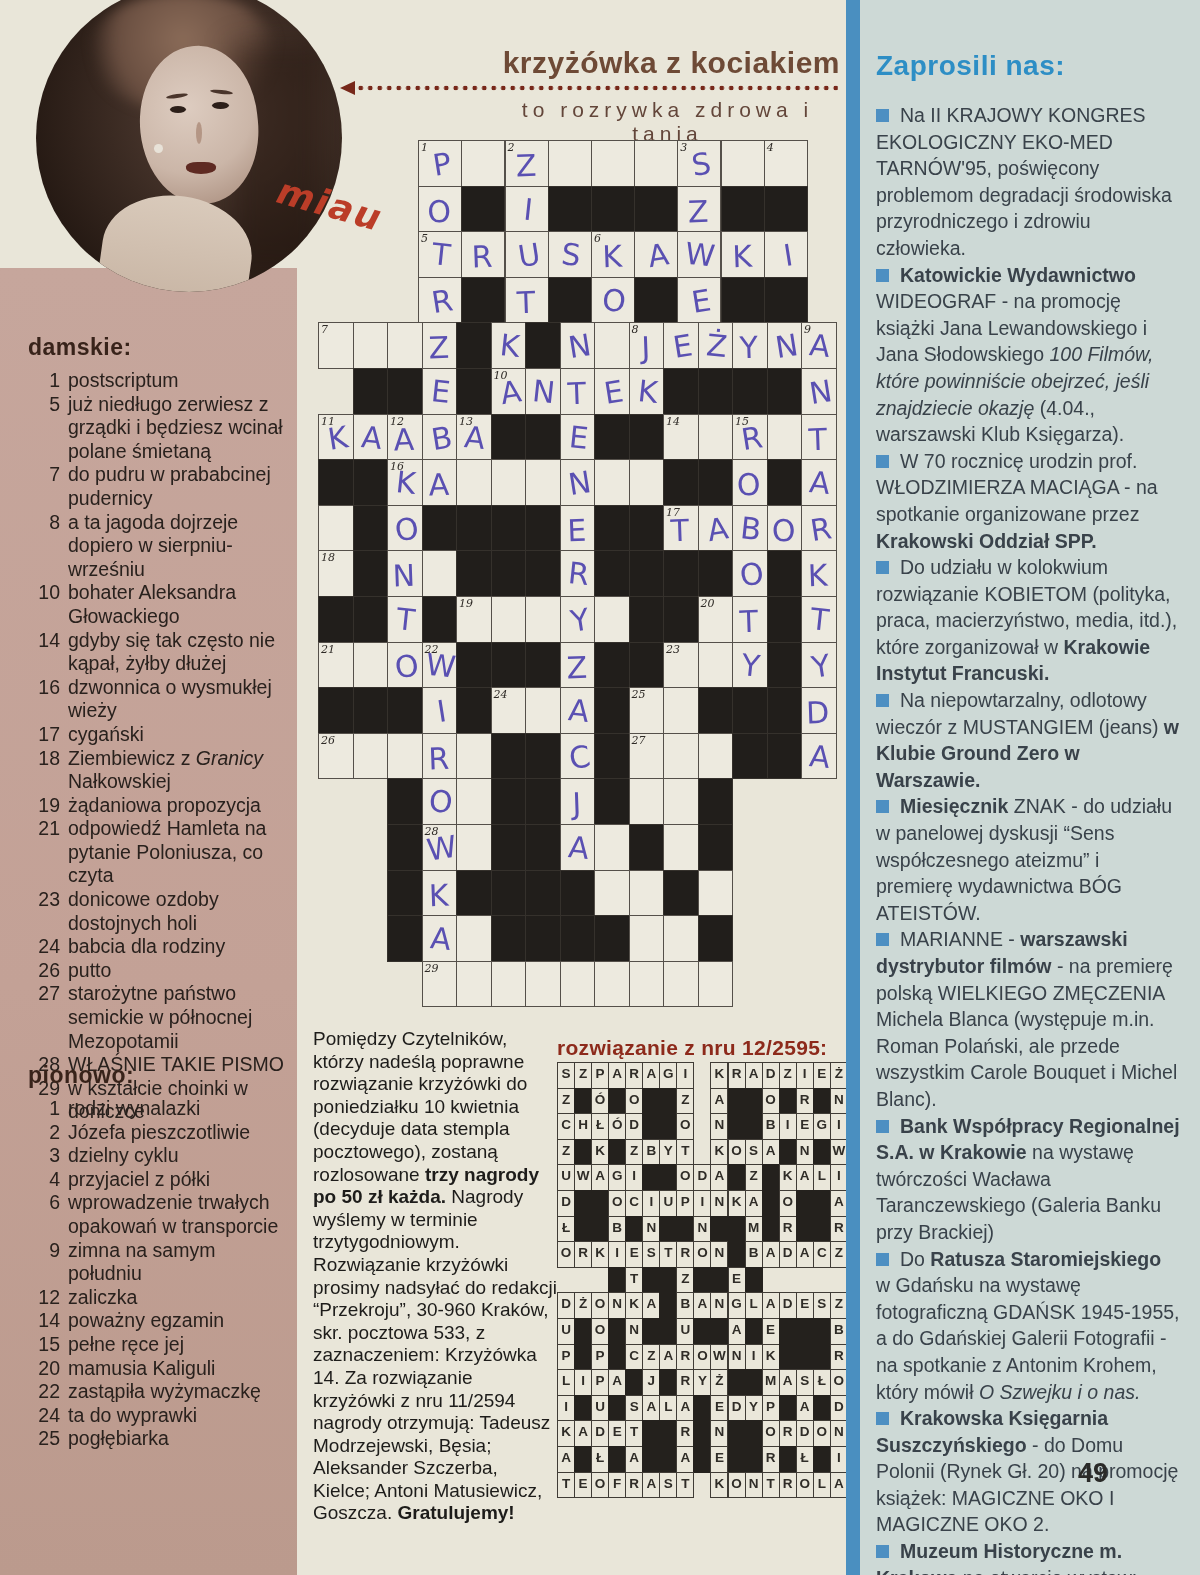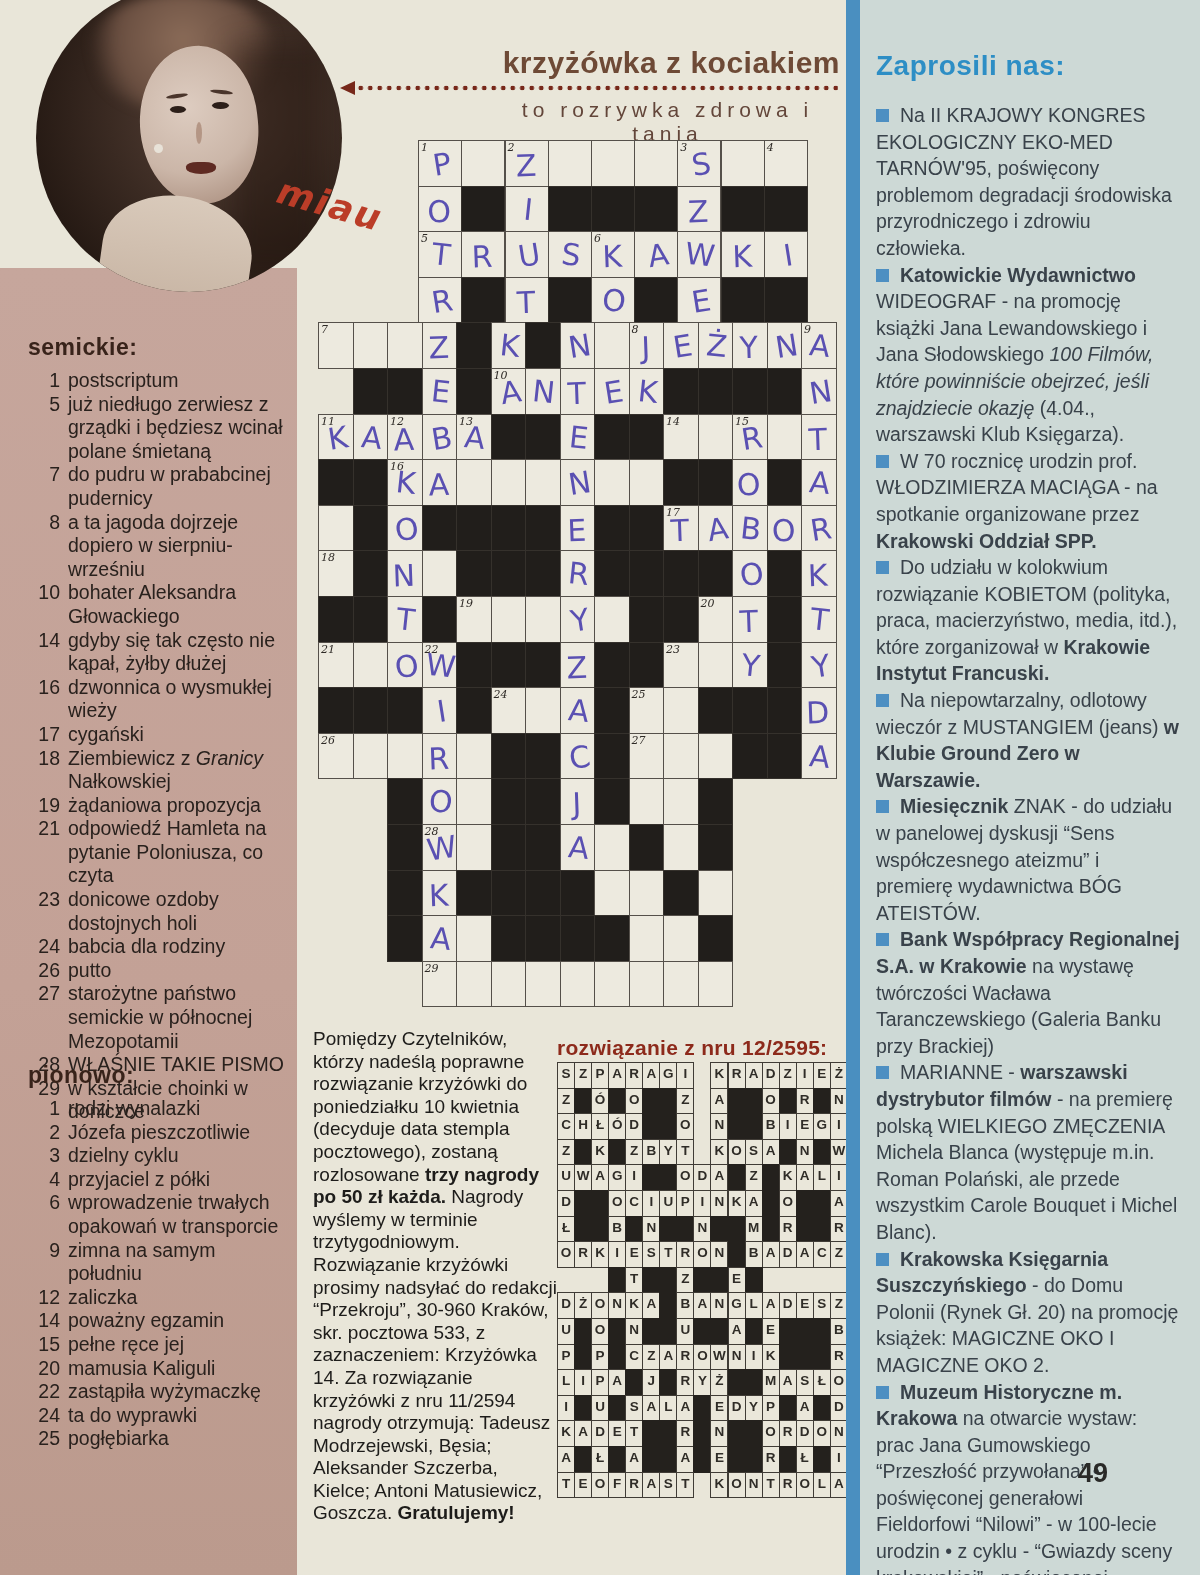--- a/index.html
+++ b/index.html
@@ -94,21 +94,21 @@
   <div class="chest"></div>
 </div>
 <div class="miau">miau</div>
 
 <div class="cw-title">krzyżówka z kociakiem</div>
 <div class="arrow-head"></div>
 <div class="arrow-line"></div>
 <div class="cw-sub">to rozrywka zdrowa i tania</div>
 
 <div class="clues" id="poziomo">
-  <h3>semickie:</h3>
+  <h3>damskie:</h3>
   <div id="poziomo-list">
       <div class="clue"><span class="n">1</span><span>postscriptum</span></div>
       <div class="clue"><span class="n">5</span><span>już niedługo zerwiesz z grządki i będziesz wcinał polane śmietaną</span></div>
       <div class="clue"><span class="n">7</span><span>do pudru w prababcinej pudernicy</span></div>
       <div class="clue"><span class="n">8</span><span>a ta jagoda dojrzeje dopiero w sierpniu-wrześniu</span></div>
       <div class="clue"><span class="n">10</span><span>bohater Aleksandra Głowackiego</span></div>
       <div class="clue"><span class="n">14</span><span>gdyby się tak często nie kąpał, żyłby dłużej</span></div>
       <div class="clue"><span class="n">16</span><span>dzwonnica o wysmukłej wieży</span></div>
       <div class="clue"><span class="n">17</span><span>cygański</span></div>
       <div class="clue"><span class="n">18</span><span>Ziembiewicz z </span><span class="i">Granicy</span><span> Nałkowskiej</span></div>
@@ -1255,19 +1255,20 @@
 <div class="blue-line"></div>
 <div class="invites">
   <h2>Zaprosili nas:</h2>
   <div id="invites-list">
       <p class="inv"><span class="bullet"></span><span>Na II KRAJOWY KONGRES EKOLOGICZNY EKO-MED TARNÓW'95, poświęcony problemom degradacji środowiska przyrodniczego i zdrowiu człowieka.</span></p>
       <p class="inv"><span class="bullet"></span><span class="b">Katowickie Wydawnictwo</span><span> WIDEOGRAF - na promocję książki Jana Lewandowskiego i Jana Słodowskiego </span><span class="i">100 Filmów, które powinniście obejrzeć, jeśli znajdziecie okazję</span><span> (4.04., warszawski Klub Księgarza).</span></p>
       <p class="inv"><span class="bullet"></span><span>W 70 rocznicę urodzin prof. WŁODZIMIERZA MACIĄGA - na spotkanie organizowane przez </span><span class="b">Krakowski Oddział SPP.</span></p>
       <p class="inv"><span class="bullet"></span><span>Do udziału w kolokwium rozwiązanie KOBIETOM (polityka, praca, macierzyństwo, media, itd.), które zorganizował w </span><span class="b">Krakowie Instytut Francuski.</span></p>
       <p class="inv"><span class="bullet"></span><span>Na niepowtarzalny, odlotowy wieczór z MUSTANGIEM (jeans) </span><span class="b">w Klubie Ground Zero w Warszawie.</span></p>
       <p class="inv"><span class="bullet"></span><span class="b">Miesięcznik</span><span> ZNAK - do udziału w panelowej dyskusji “Sens współczesnego ateizmu” i premierę wydawnictwa BÓG ATEISTÓW.</span></p>
+      <p class="inv"><span class="bullet"></span><span>MARIANNE - </span><span class="b">warszawski dystrybutor filmów</span><span> - na premierę polską WIELKIEGO ZMĘCZENIA Michela Blanca (występuje m.in. Roman Polański, ale przede wszystkim Carole Bouquet i Michel Blanc).</span></p>
       <p class="inv"><span class="bullet"></span><span class="b">Bank Współpracy Regionalnej S.A. w Krakowie</span><span> na wystawę twórczości Wacława Taranczewskiego (Galeria Banku przy Brackiej)</span></p>
-      <p class="inv"><span class="bullet"></span><span>MARIANNE - </span><span class="b">warszawski dystrybutor filmów</span><span> - na premierę polską WIELKIEGO ZMĘCZENIA Michela Blanca (występuje m.in. Roman Polański, ale przede wszystkim Carole Bouquet i Michel Blanc).</span></p>
+      <p class="inv"><span class="bullet"></span><span>Do </span><span class="b">Ratusza Staromiejskiego</span><span> w Gdańsku na wystawę fotograficzną GDAŃSK 1945-1955, a do Gdańskiej Galerii Fotografii - na spotkanie z Antonim Krohem, który mówił </span><span class="i">O Szwejku i o nas.</span></p>
       <p class="inv"><span class="bullet"></span><span class="b">Krakowska Księgarnia Suszczyńskiego</span><span> - do Domu Polonii (Rynek Gł. 20) na promocję książek: MAGICZNE OKO I MAGICZNE OKO 2.</span></p>
       <p class="inv"><span class="bullet"></span><span class="b">Muzeum Historyczne m. Krakowa</span><span> na otwarcie wystaw: prac Jana Gumowskiego “Przeszłość przywołana” • poświęconej generałowi Fieldorfowi “Nilowi” - w 100-lecie urodzin • z cyklu - “Gwiazdy sceny krakowskiej” - poświęconej Jerzemu Nowakowi. </span></p>
     </div>
   <div class="pageno" style="position:absolute;left:218px;top:1458px;">49</div>
 </div>
 
 </body></html>

